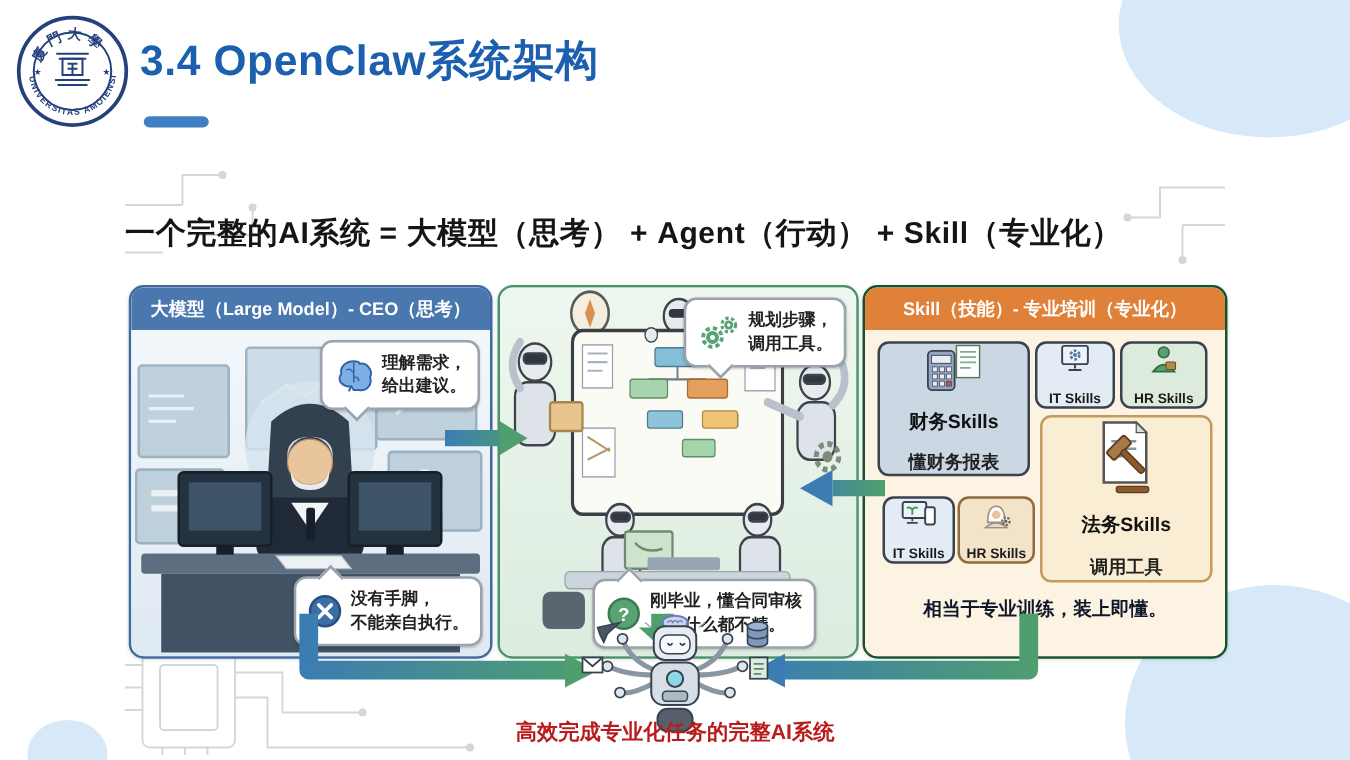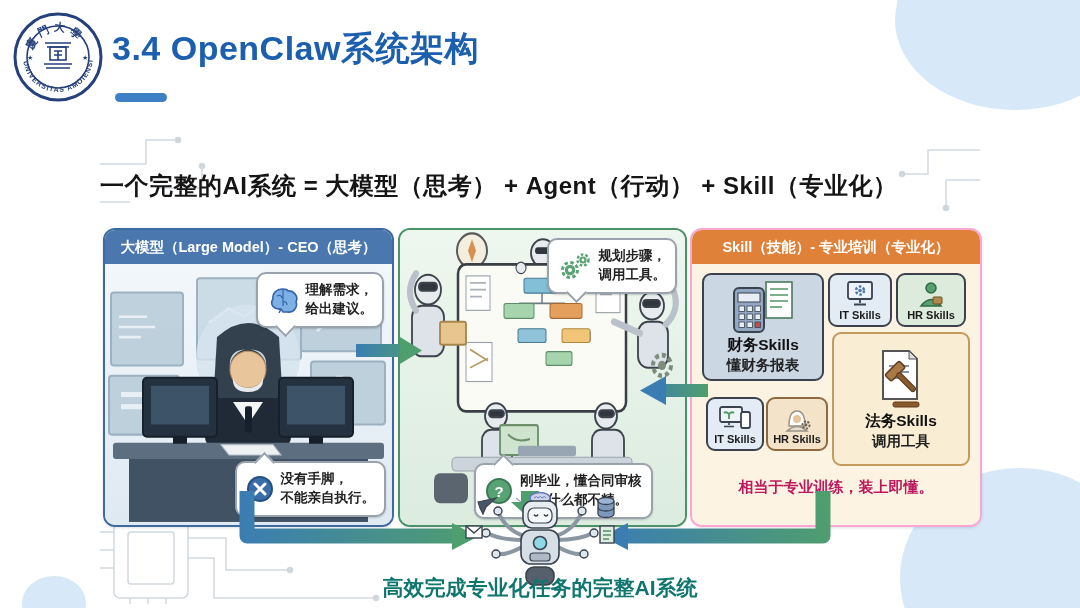--- a/index.html
+++ b/index.html
@@ -26,58 +26,58 @@
          overflow:hidden;z-index:1;box-shadow:0 1px 3px rgba(0,0,0,.12);margin-top:33px;}
   .panel .ph{flex:0 0 34px;display:flex;align-items:center;justify-content:center;color:#fff;
          font-weight:700;font-size:14.5px;white-space:nowrap;}
   .panel .pb{flex:1;position:relative;}
   .panel.model{left:3px;width:287px;border:2px solid #3f6aa0;}
   .model .ph{background:var(--model-header,#4a77ad);}
   .model .pb{background:linear-gradient(180deg,#f2f7fb,#dfe9f2);}
   .panel.agent{left:298px;width:285px;border:2px solid #4a9268;}
   .agent .ph{background:var(--agent-header,#58a374);}
   .agent .pb{background:linear-gradient(180deg,#eef7ef,#dcecdf);}
-  .panel.skill{left:590px;width:288px;border:2px solid #f9a8d4;}
+  .panel.skill{left:590px;width:288px;border:2px solid #14532d;}
   .skill .ph{background:var(--skill-header,#e0813a);}
   .skill .pb{background:var(--skill-body,#fdf3e2);}
   .illus{position:absolute;inset:0;width:100%;height:100%;z-index:1;}
   
   .bubble{position:absolute;background:#fff;border:2px solid #9aa2ad;border-radius:10px;
           padding:7px 9px;display:flex;align-items:center;gap:7px;z-index:3;
           box-shadow:0 1px 2px rgba(0,0,0,.18);}
   .bubble .txt{font-size:13.5px;font-weight:700;color:#222;line-height:1.4;white-space:nowrap;}
   .bubble .txt span{display:block;}
   .tail-down::after,.tail-up::after{content:"";position:absolute;width:13px;height:13px;background:#fff;}
   .tail-down::after{left:20px;bottom:-8.5px;border-left:2px solid #9aa2ad;border-bottom:2px solid #9aa2ad;
           transform:rotate(-45deg);}
   .tail-up::after{left:20px;top:-8.5px;border-left:2px solid #9aa2ad;border-top:2px solid #9aa2ad;
           transform:rotate(45deg);}
   .b-model-top{top:8px;right:8px;}
   .b-model-bottom{bottom:8px;right:6px;}
   .b-agent-top{top:8px;right:8px;}
   .b-agent-bottom{bottom:6px;left:74px;}
   
   .sbox{position:absolute;border-radius:9px;display:flex;flex-direction:column;align-items:center;
-        justify-content:center;gap:1px;z-index:2;}
+        justify-content:center;gap:14px;z-index:2;}
   .sbox .slabel{font-weight:700;font-size:11px;color:#1a1a1a;white-space:nowrap;}
   .sbox .stitle{font-size:15.5px;font-weight:800;color:#111;line-height:1.25;}
   .sbox .ssub{font-size:14.5px;font-weight:700;color:#222;line-height:1.25;}
   .sb-finance{left:10px;top:9px;width:118px;height:104px;background:#ccd7e4;border:2px solid #3c424d;}
   .sb-it-top{left:136px;top:9px;width:60px;height:50px;background:#e3ecf4;border:2px solid #3c424d;}
   .sb-hr-top{left:204px;top:9px;width:66px;height:50px;background:#dcebdc;border:2px solid #3c424d;}
   .sb-legal{left:140px;top:68px;width:134px;height:130px;background:#f9edd3;border:2px solid #c59a5d;}
   .sb-it-bottom{left:14px;top:133px;width:54px;height:50px;background:#e3ecf4;border:2px solid #3c424d;}
   .sb-hr-bottom{left:74px;top:133px;width:58px;height:50px;background:#f3e3c9;border:2px solid #8d6b3f;}
   .sfooter{position:absolute;left:0;right:0;top:214px;text-align:center;font-size:15px;font-weight:800;
-        color:#be185d;z-index:2;}
+        color:#0f172a;z-index:2;}
   
   .arrows{position:absolute;inset:0;z-index:2;pointer-events:none;}
   .robot{position:absolute;left:352px;top:368px;width:176px;height:104px;z-index:3;}
-  .caption{position:absolute;left:0;right:0;top:452px;text-align:center;font-size:21px;font-weight:800;
-        color:#0f766e;z-index:3;}
+  .caption{position:absolute;left:0;right:0;top:452px;text-align:center;font-size:17px;font-weight:800;
+        color:#b91c1c;z-index:3;}
 </style>
 </head>
 <body>
 
 <div class="slide">
 
   <div class="blob tr"></div>
   <div class="blob bl"></div>
   <div class="blob br"></div>
 

